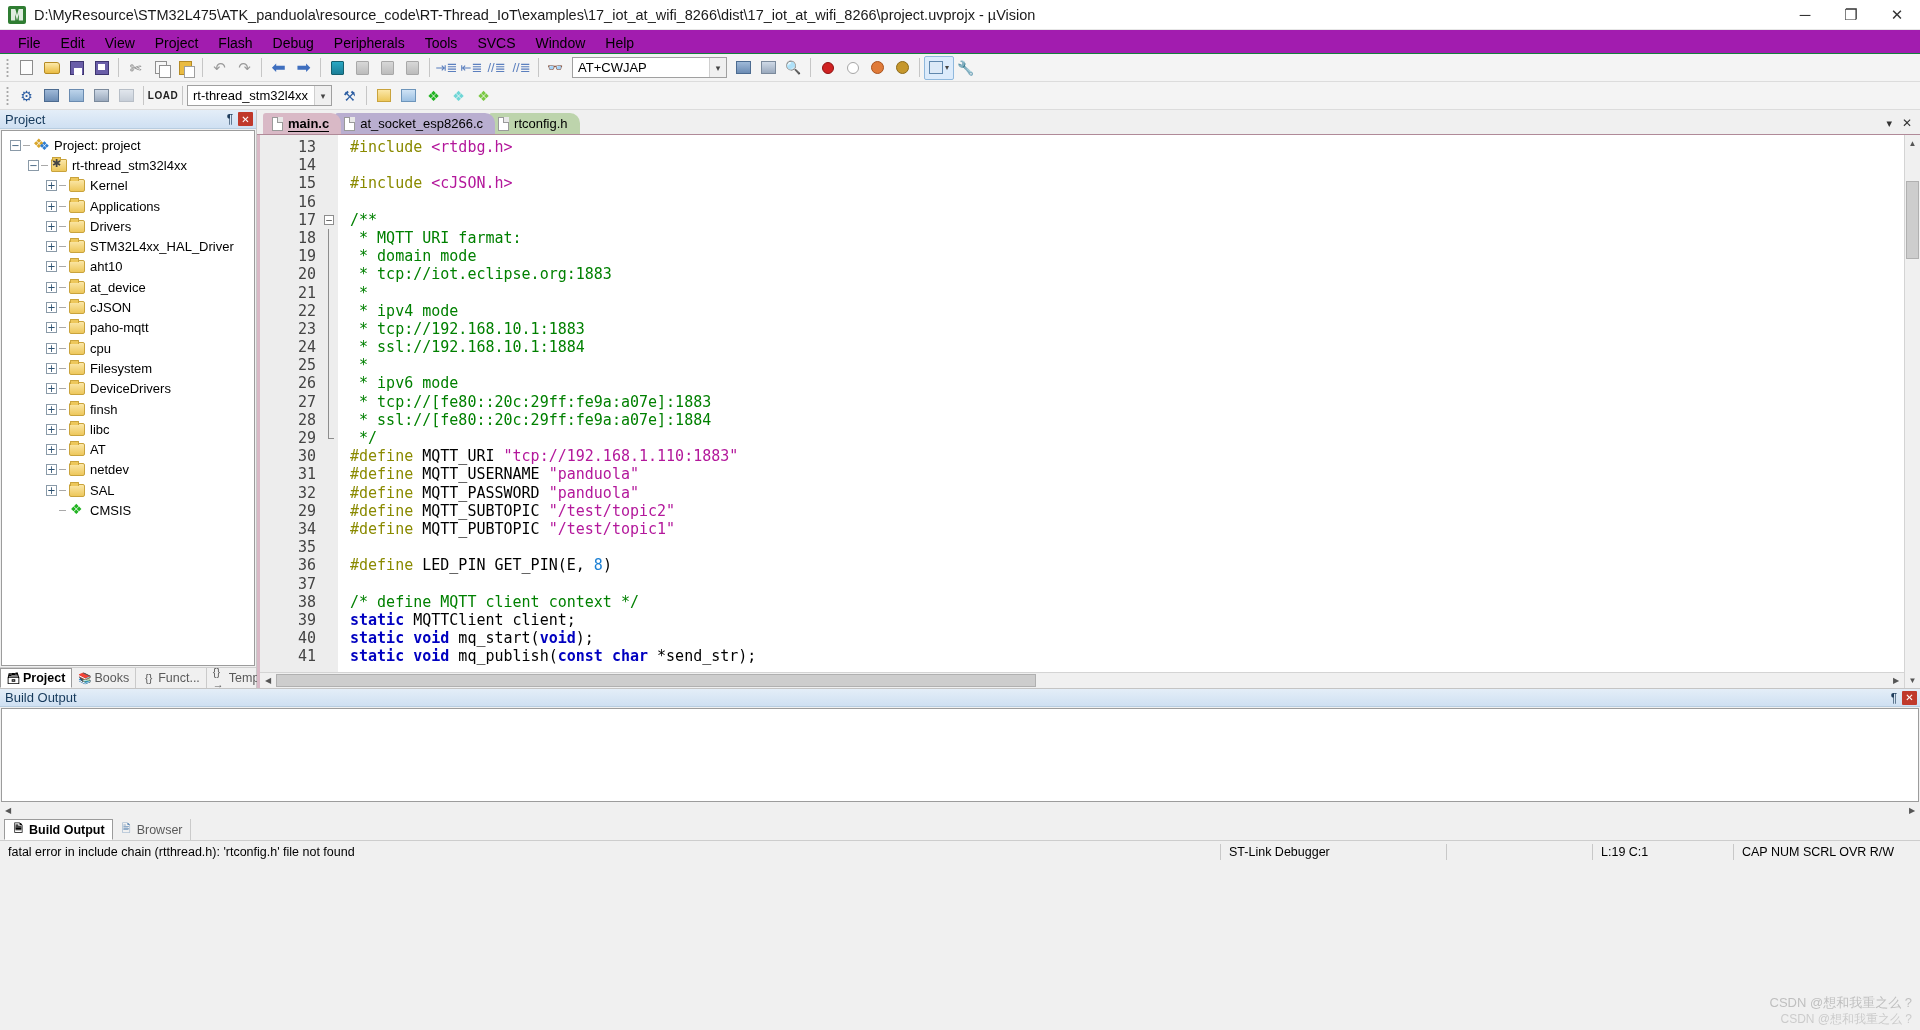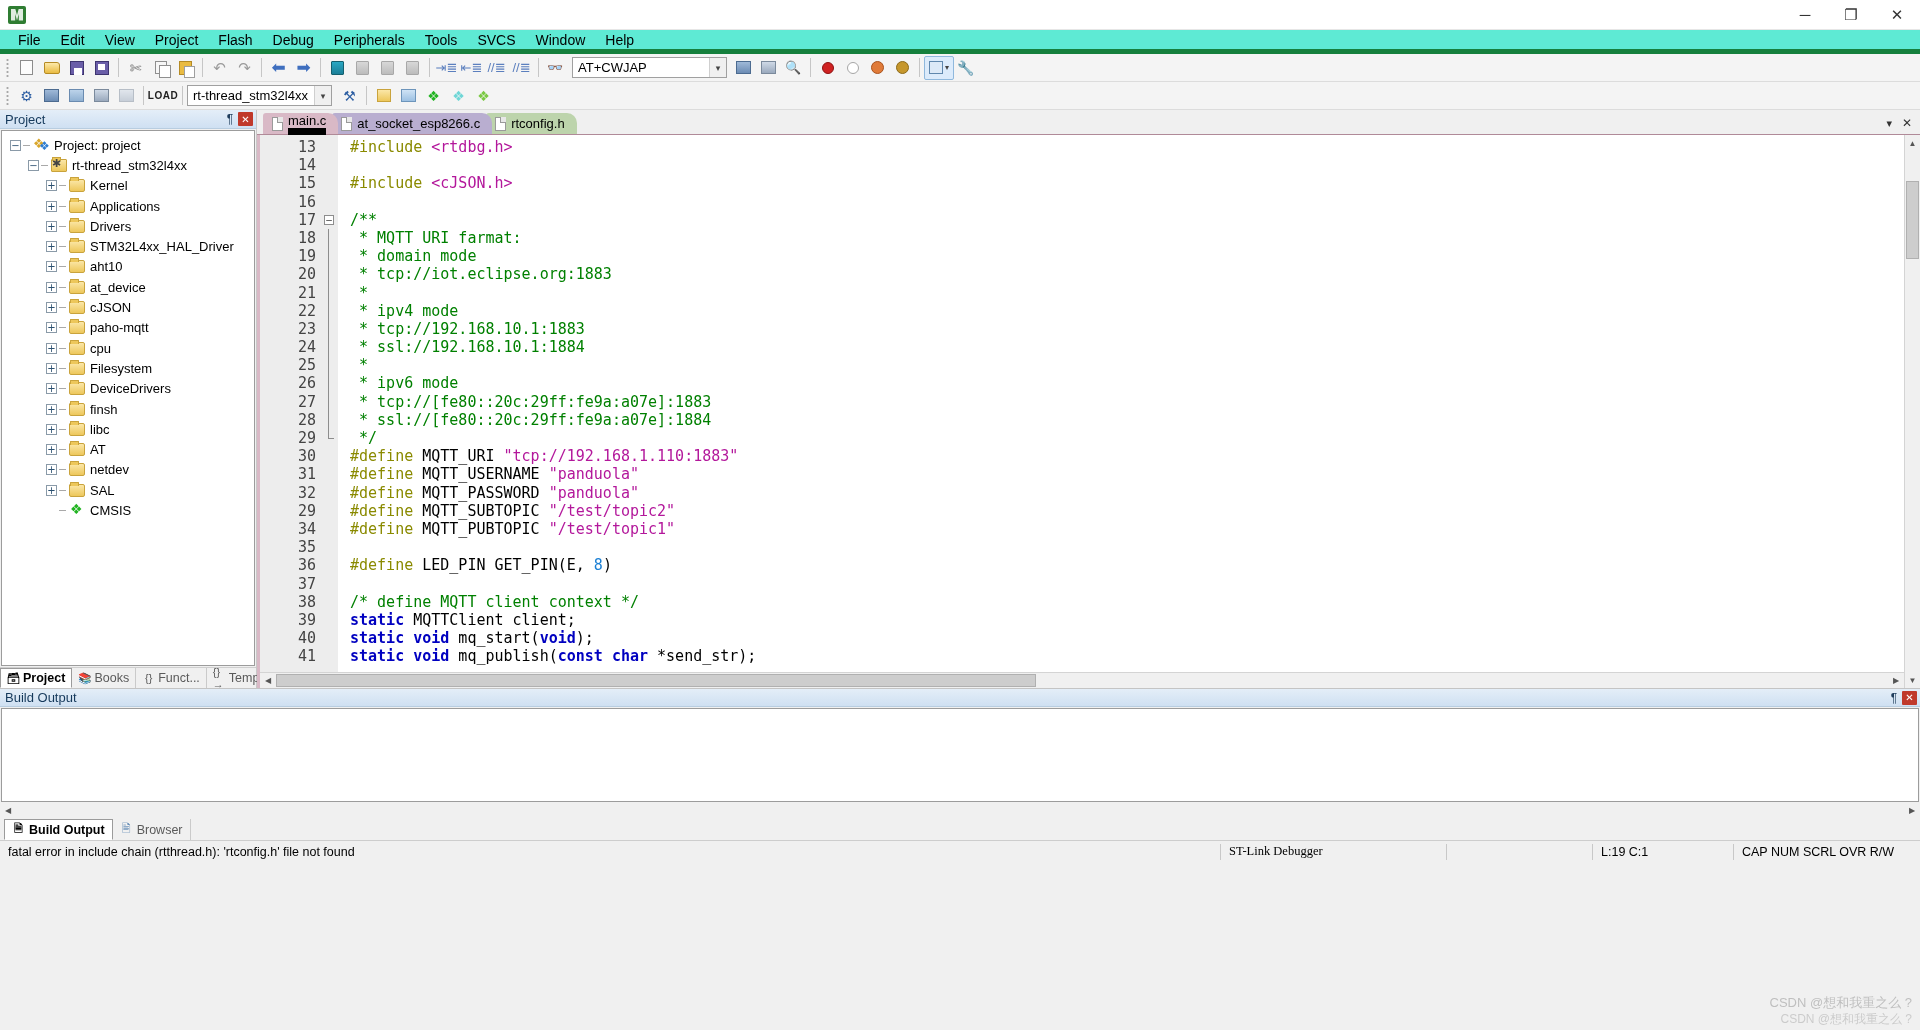--- a/index.html
+++ b/index.html
@@ -29,23 +29,23 @@
     clip-path: polygon(0 0,35% 0,50% 55%,65% 0,100% 0,100% 100%,65% 100%,65% 45%,50% 100%,35% 45%,35% 100%,0 100%);
   }
   #title-text { font-size: 14.5px; color: #1a1a1a; white-space: nowrap; }
   #win-controls { margin-left: auto; display: flex; height: 30px; }
   .wbtn {
     width: 46px; height: 30px; display: flex; align-items: center;
     justify-content: center; color: #333; font-size: 15px;
   }
   
   #menubar {
-    height: 24px; background: #5eead4; display: flex;
-    align-items: flex-start; padding-left: 8px;
-    border-bottom: 5px solid #15803d;
+    height: 24px; background: #a21caf; display: flex;
+    align-items: flex-end; padding-left: 8px;
+    border-bottom: 1px solid #15803d;
   }
   .menu-item {
     padding: 2px 10px; font-size: 14px; color: #000; cursor: default;
     white-space: nowrap;
   }
   
   .toolbar {
     height: 28px; background: #f4f4f4; display: flex; align-items: center;
     border-bottom: 1px solid #dcdcdc; padding-left: 4px;
   }
@@ -163,21 +163,21 @@
   }
   .etab .pg {
     width: 11px; height: 14px; background: #fff; border: 1px solid #9a9a9a;
     position: relative; flex: 0 0 auto;
   }
   .etab .pg::after {
     content:""; position:absolute; right:-1px; top:-1px; width:5px;height:5px;
     background:#e8e8e8; border-left:1px solid #9a9a9a;border-bottom:1px solid #9a9a9a;
   }
   .etab.t-main { background: #d9b9c6; z-index: 3; }
-  .etab.t-main .lbl { font-weight: normal; border-bottom: 7px solid #000000; }
+  .etab.t-main .lbl { font-weight: bold; border-bottom: 1px solid #000000; }
   .etab.t-sock { background: #b9aed0; z-index: 2; }
   .etab.t-rtcfg { background: #bdd4ac; z-index: 1; justify-content: flex-end; }
   #tabstrip .strip-ctl { margin-left: auto; display: flex; align-items: center; gap: 10px; padding-right: 8px; height: 22px; }
   #code-wrap { flex: 1; display: flex; min-height: 0; border-top: 1px solid #b08a98; }
   #code-outer { flex: 1; display: flex; flex-direction: column; min-width: 0; border-left: 3px solid #d9b9c6; }
   #code-scroll { flex: 1; display: flex; overflow: hidden; background: #fff; position: relative; }
   #gutter {
     background: #ededed; width: 62px; flex: 0 0 auto; text-align: right;
     padding-top: 3px; font-family: "DejaVu Sans Mono", monospace; font-size: 15px;
     color: #444; user-select: none;
@@ -276,20 +276,21 @@
   .ic-diamond-c { color: #6fd6d6; font-size: 14px; }
   .ic-diamond-m { color: #7ac943; font-size: 14px; }
   .ic-mgr { width: 15px; height: 13px; background: linear-gradient(#cfe3f5,#9cc0e2); border: 1px solid #6d95bb; }
   .ic-dl { color: #2e5fa3; font-size: 14px; }
 </style>
 </head>
 <body>
 
 <div id="titlebar">
   <div id="app-icon"></div>
+  <div id="title-text">D:\MyResource\STM32L475\ATK_panduola\resource_code\RT-Thread_IoT\examples\17_iot_at_wifi_8266\dist\17_iot_at_wifi_8266\project.uvprojx - µVision</div>
   <div id="win-controls">
     <div class="wbtn">─</div>
     <div class="wbtn">❐</div>
     <div class="wbtn close">✕</div>
   </div>
 </div>
 
 <div id="menubar">
   <div class="menu-item">File</div>
   <div class="menu-item">Edit</div>
@@ -758,21 +759,21 @@
   </div>
   <div class="btab">
     <span class="mini-icon" style="color:#3a6ea5;">🖹</span>
     <span>Browser</span>
   </div>
 </div>
 
 <div id="statusbar">
   <div class="scell" style="width:1220px;">fatal error in include chain (rtthread.h): 'rtconfig.h' file not found</div>
   <div class="sdiv"></div>
-  <div class="scell" style="width:225px;font-family:Liberation Serif, serif;">ST-Link Debugger</div>
+  <div class="scell" style="width:225px;">ST-Link Debugger</div>
   <div class="sdiv"></div>
   <div class="scell" style="width:145px;"></div>
   <div class="sdiv"></div>
   <div class="scell" style="width:140px;">L:19 C:1</div>
   <div class="sdiv"></div>
   <div class="scell">CAP NUM SCRL OVR R/W</div>
 </div>
 
 <div id="watermark">CSDN @想和我重之么 ?</div>
 <div id="watermark2">CSDN @想和我重之么 ?</div>

